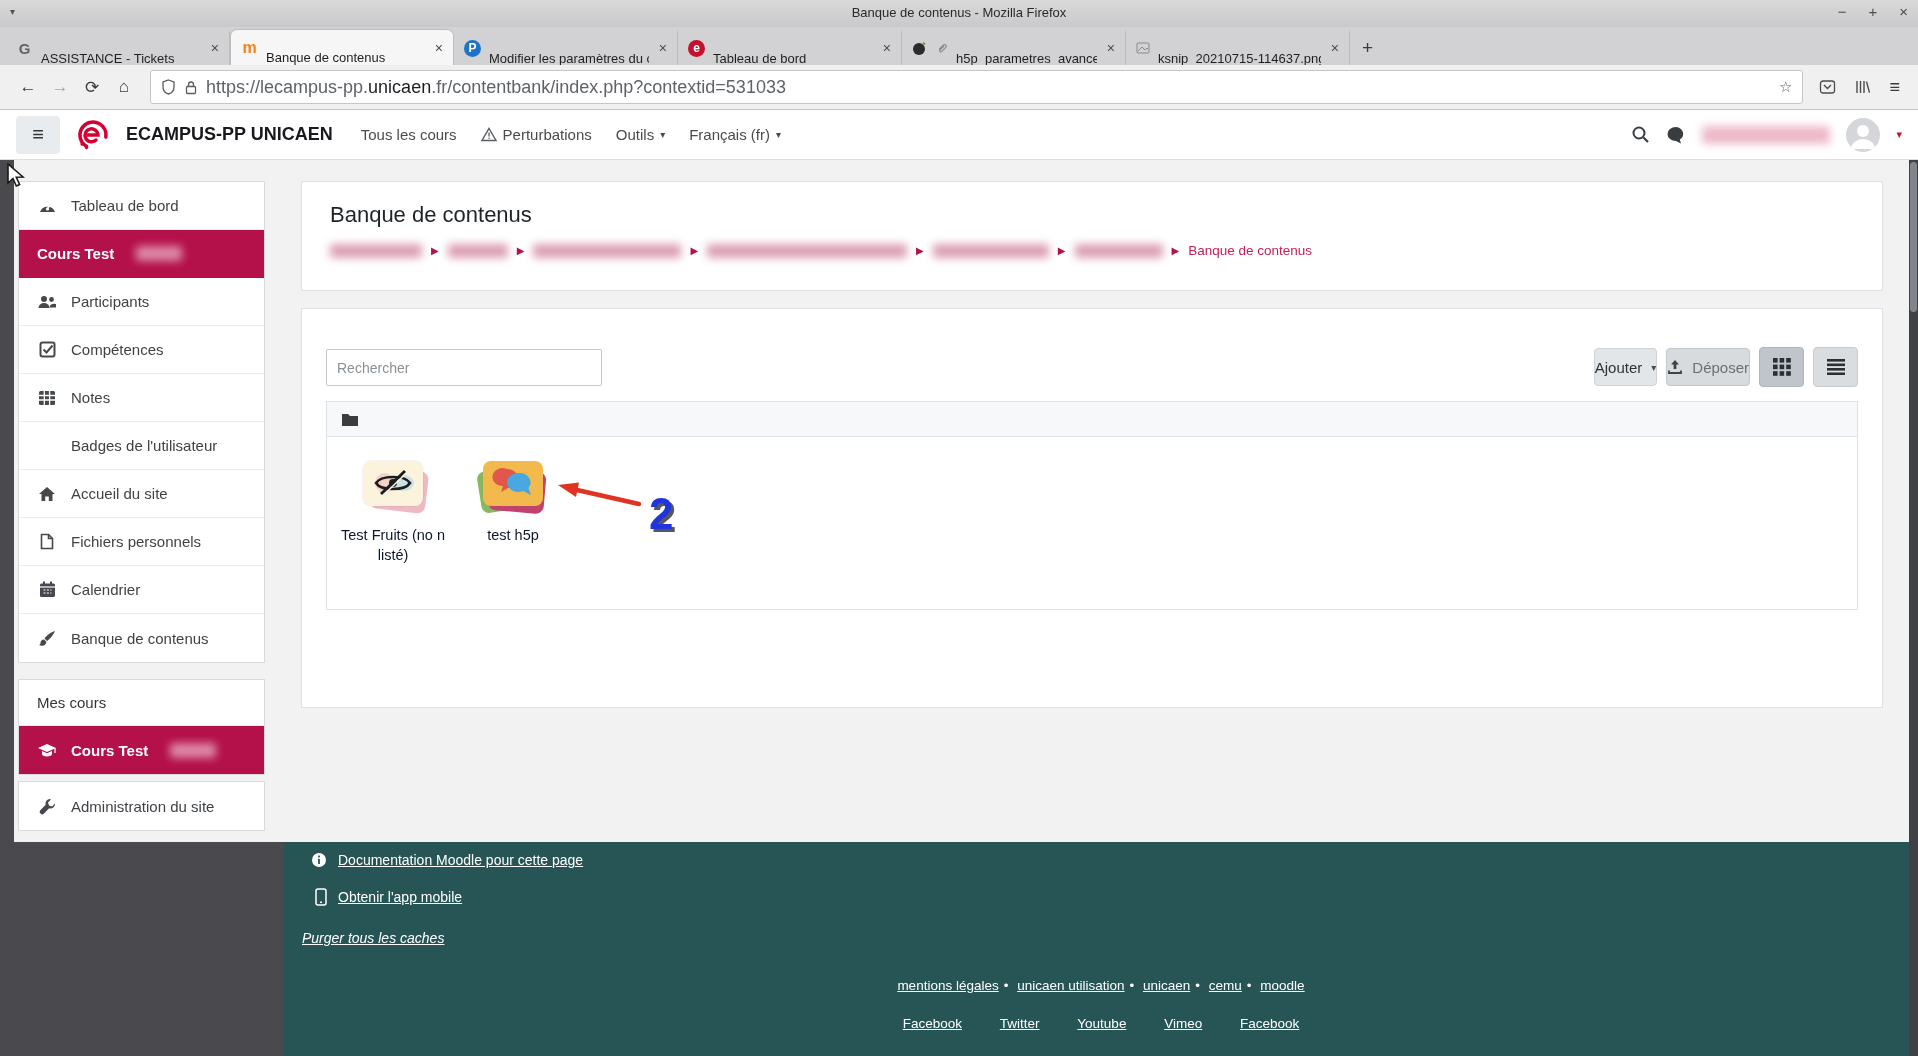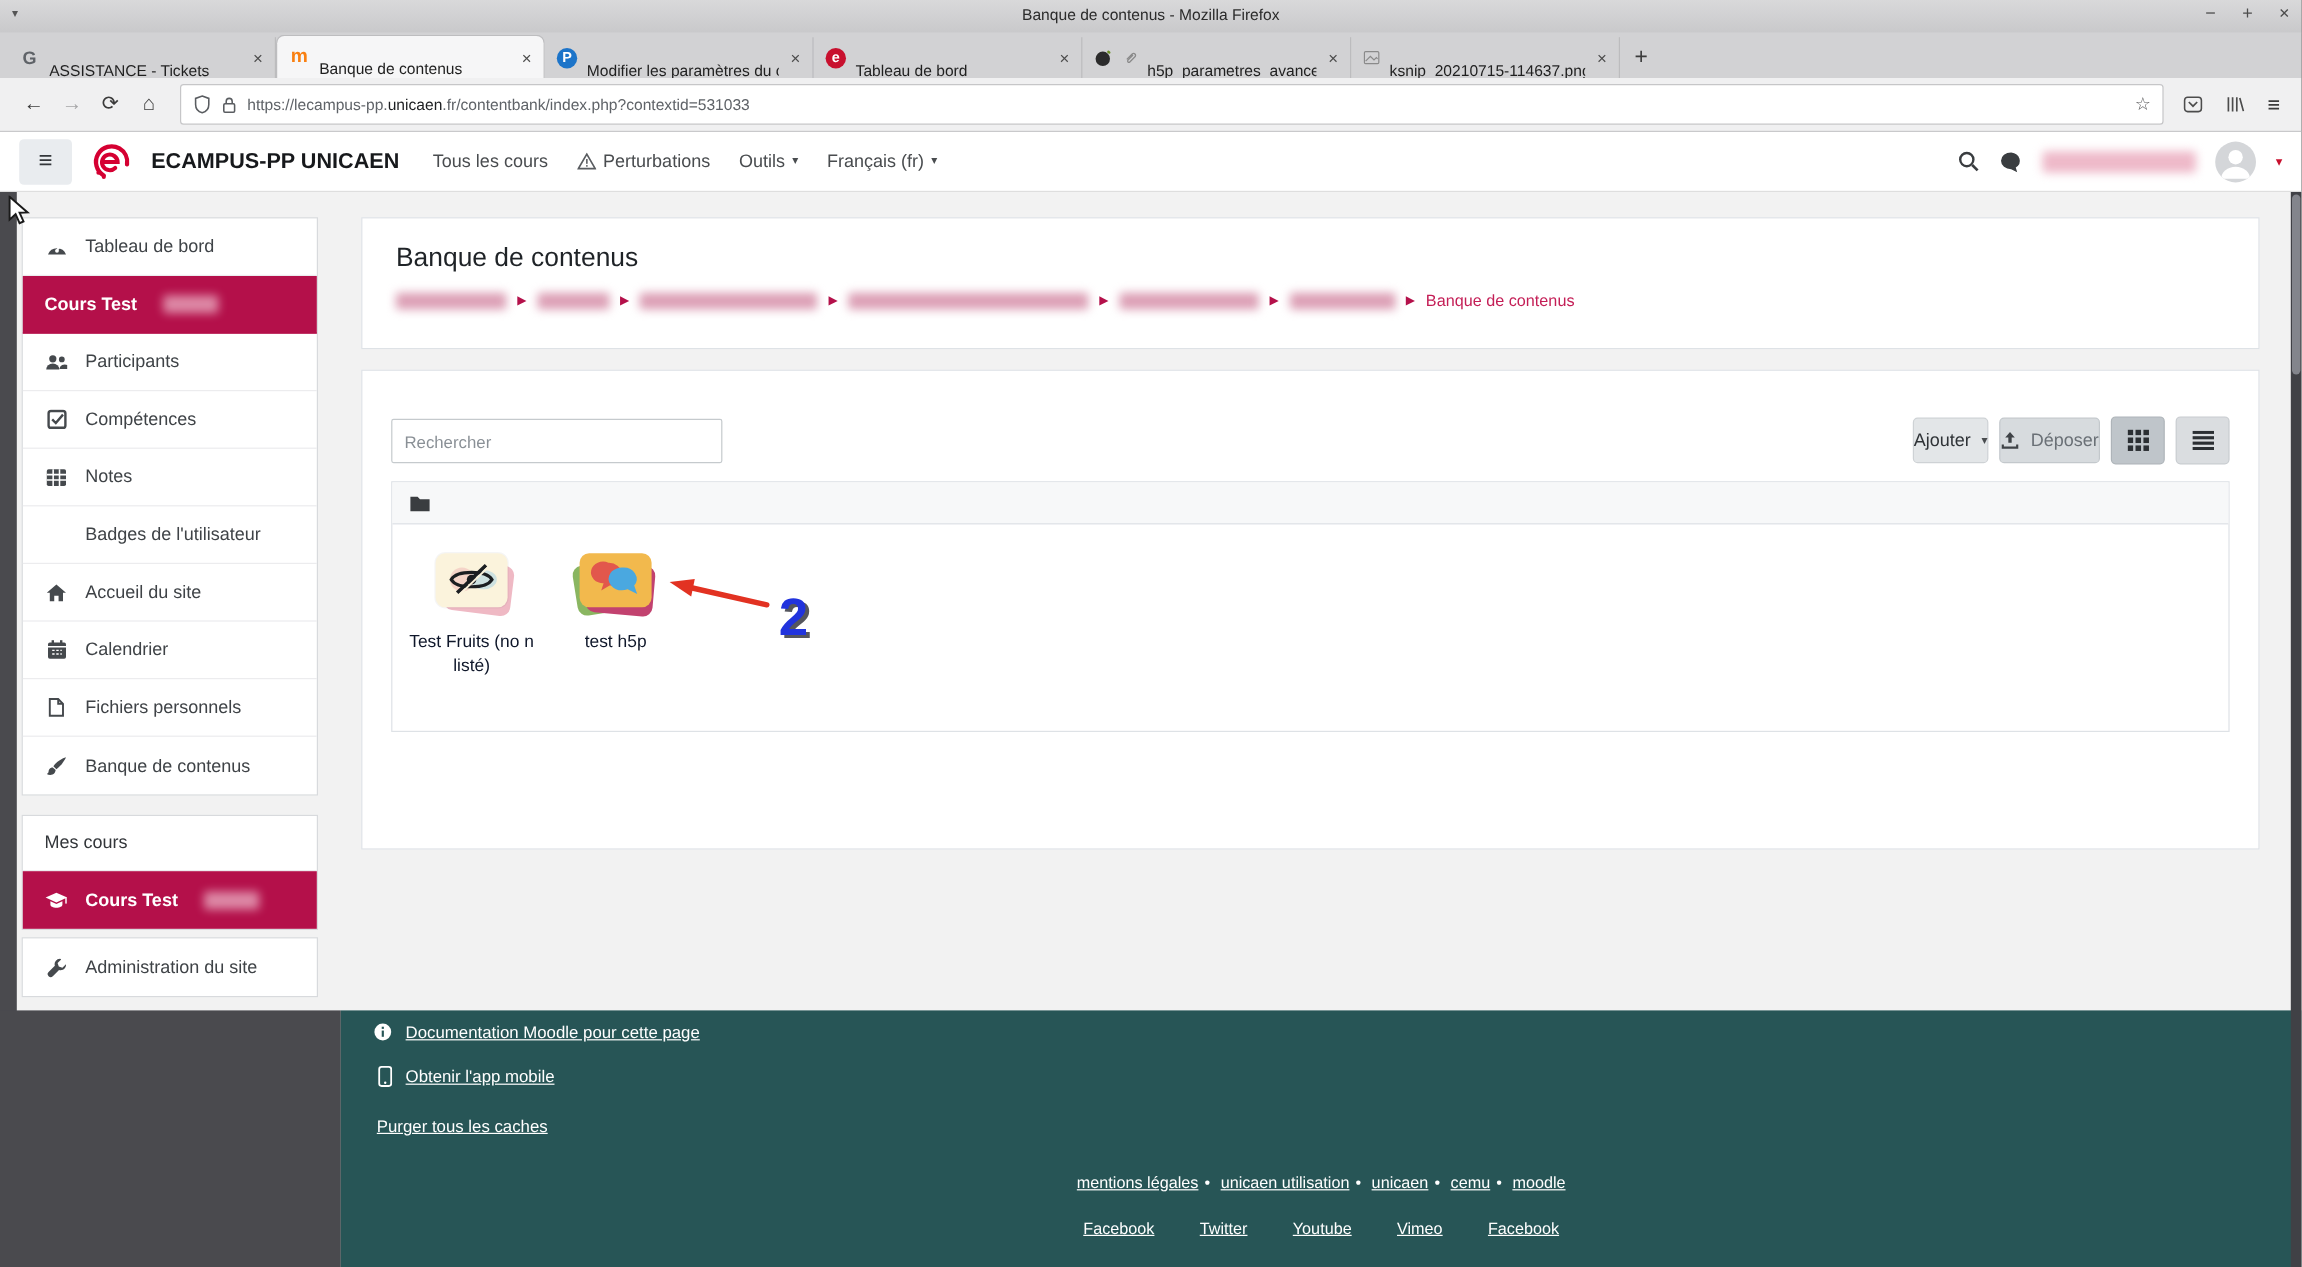--- a/index.html
+++ b/index.html
@@ -26,21 +26,21 @@
   .fav-moodle{background:transparent;color:#f98012;font-size:16px;}
   .fav-blue{background:#1c74c9;color:#fff;}
   .fav-red{background:#c8102e;color:#fff;}
   .newtab{margin-left:12px;margin-bottom:6px;font-size:19px;color:#3c3c3c;}
   .navbar{position:absolute;left:0;top:65px;right:0;height:45px;background:#f0f0f1;
     border-bottom:1px solid #c9c9cb;display:flex;align-items:center;padding:0 12px;box-sizing:border-box;}
   .nbtn{width:32px;text-align:center;font-size:17px;color:#3b3b3b;flex:none;}
   .nbtn.disabled{color:#a5a5a7;}
   .urlbar{flex:1;height:32px;margin:0 10px;background:#fff;border:1px solid #c6c6c8;border-radius:3px;
     display:flex;align-items:center;padding:0 10px;gap:8px;overflow:hidden;}
-  .urltext{font-size:13px;color:#5f6368;white-space:nowrap;flex:1;}
+  .urltext{font-size:18px;color:#5f6368;white-space:nowrap;flex:1;}
   .urltext .domain{color:#1c1e21;}
   .star{font-size:15px;color:#5a5a5c;}
   .nav-right{display:flex;align-items:center;gap:18px;margin:0 6px;}
   .menu-glyph{font-size:18px;color:#3b3b3b;}
   
   .mheader{position:absolute;left:0;top:110px;right:0;height:50px;background:#fff;
     border-bottom:1px solid #dedede;display:flex;align-items:center;padding:0 16px;gap:14px;box-sizing:border-box;}
   .hamburger{width:44px;height:38px;background:#e9ecef;border-radius:4px;display:flex;
     align-items:center;justify-content:center;font-size:20px;color:#33363a;flex:none;}
   .logo{width:38px;height:38px;flex:none;}
@@ -110,21 +110,21 @@
   .t2backg{background:#8ab661;left:-2px;top:7px;transform:rotate(-9deg);}
   .t2backr{background:#c2426f;left:8px;top:9px;transform:rotate(5deg);}
   .tlabel2{margin-top:13px;font-size:14.5px;line-height:1.35;color:#0f172a;text-align:center;}
   .annot{position:absolute;left:0;top:0;width:100%;height:100%;pointer-events:none;}
   
   .footer{position:absolute;left:284px;right:0;top:682px;bottom:0;background:#275556;color:#fff;}
   .frow{position:absolute;display:flex;align-items:center;gap:11px;font-size:14px;}
   .frow a,.flink{color:#fff;text-decoration:underline;}
   .f-doc{top:10px;left:27px;}
   .f-app{top:46px;left:31px;}
-  .f-purge{top:88px;left:30px;}
+  .f-purge{top:88px;left:18px;font-style:italic;}
   .f-site{position:absolute;top:136px;left:0;right:0;text-align:center;font-size:13.5px;}
   .f-site span.sep{margin:0 5px;}
   .f-social{position:absolute;top:174px;left:0;right:0;text-align:center;font-size:13.5px;}
   .f-social .flink{margin:0 17px;}
   .cursor{position:absolute;left:6px;top:3px;}
   svg{display:block;}
 </style>
 </head>
 <body>
 
@@ -338,38 +338,38 @@
         <div class="srow">
           <span class="sic">
             <svg width="18" height="16" viewBox="0 0 18 16">
                 <path d="M9 1 L17 8 H14.5 V15 H10.8 V10.5 H7.2 V15 H3.5 V8 H1 Z" fill="#45494d"></path>
               </svg>
           </span>
           <span>Accueil du site</span>
         </div>
         <div class="srow">
           <span class="sic">
+            <svg width="14" height="17" viewBox="0 0 14 17">
+                <path d="M1.5 1.5 H8.5 L12.5 5.5 V15.5 H1.5 Z" fill="none" stroke="#45494d" stroke-width="1.6"></path>
+                <path d="M8.5 1.5 V5.5 H12.5" fill="none" stroke="#45494d" stroke-width="1.6"></path>
+              </svg>
+          </span>
+          <span>Fichiers personnels</span>
+        </div>
+        <div class="srow">
+          <span class="sic">
             <svg width="17" height="17" viewBox="0 0 17 17">
                 <rect x="1" y="2.5" width="15" height="13.5" rx="1.5" fill="#45494d"></rect>
                 <rect x="4" y="0.5" width="2" height="3.5" fill="#45494d"></rect>
                 <rect x="11" y="0.5" width="2" height="3.5" fill="#45494d"></rect>
                 <path d="M1 6 H16" stroke="#fff" stroke-width="1.2"></path>
                 <path d="M4.5 9 H12.5 M4.5 12 H12.5" stroke="#fff" stroke-width="1.2" stroke-dasharray="2 1.4"></path>
               </svg>
           </span>
           <span>Calendrier</span>
-        </div>
-        <div class="srow">
-          <span class="sic">
-            <svg width="14" height="17" viewBox="0 0 14 17">
-                <path d="M1.5 1.5 H8.5 L12.5 5.5 V15.5 H1.5 Z" fill="none" stroke="#45494d" stroke-width="1.6"></path>
-                <path d="M8.5 1.5 V5.5 H12.5" fill="none" stroke="#45494d" stroke-width="1.6"></path>
-              </svg>
-          </span>
-          <span>Fichiers personnels</span>
         </div>
         <div class="srow">
           <span class="sic">
             <svg width="18" height="17" viewBox="0 0 18 17">
                 <path d="M17 1 C13 2 8.5 5.5 6.5 8.5 L9 11 C12 9 15.5 4.5 17 1z" fill="#45494d"></path>
                 <path d="M6 9.5 C3.5 9.5 2.5 11.5 2.5 13 C2.5 14 1.8 14.6 1 15 C2.8 16.2 6 16 7.3 14.4 C8.2 13.3 8.4 11.7 8.4 11.7z" fill="#45494d"></path>
               </svg>
           </span>
           <span>Banque de contenus</span>
         </div>

